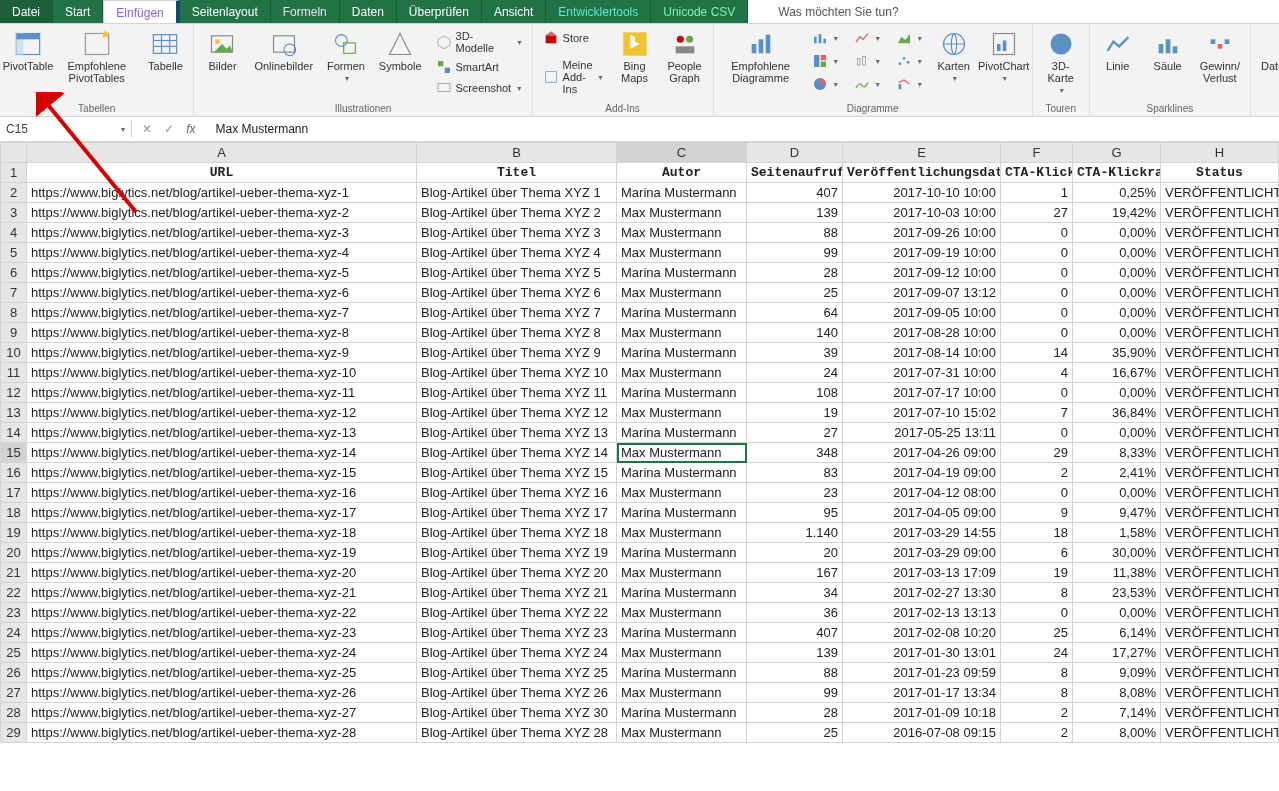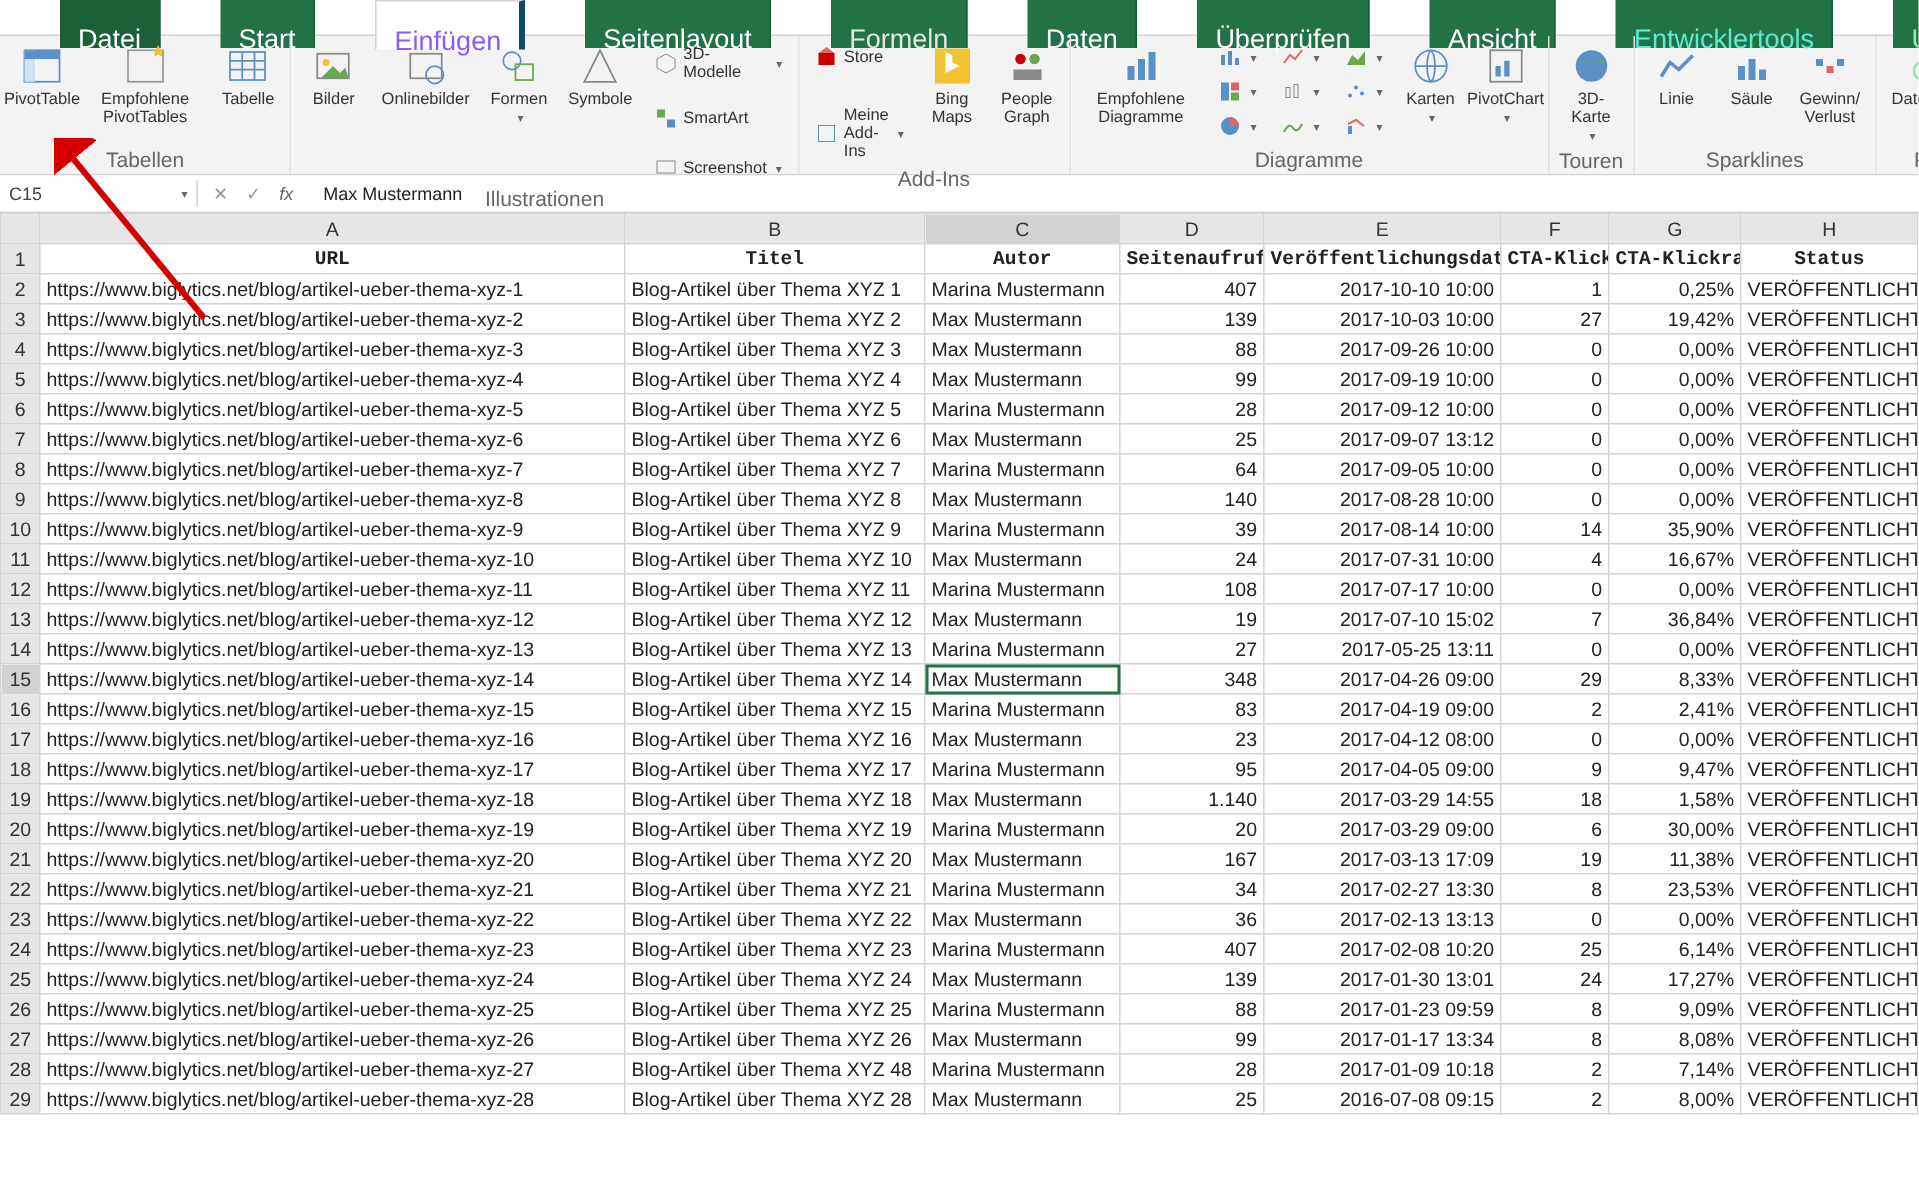--- a/index.html
+++ b/index.html
@@ -1,33 +1,33 @@
 <!DOCTYPE html>
 <html><head>
 <meta charset="utf-8">
 <style>
   * { box-sizing: border-box; margin: 0; padding: 0; }
   html, body { font-family: "Segoe UI", Tahoma, sans-serif; font-size: 12px; background: #fff; color: #222; overflow: hidden; width: 1279px; height: 791px; }
   .menubar { display: flex; background: #fff; border-bottom: 1px solid #d4d4d4; height: 24px; align-items: stretch; }
-  .menubar .tab { padding: 16px 12px; color: #fff; background: #217346; font-size: 18px; cursor: pointer; border-right: 1px solid #1a5c38; margin-left: 40px; }
+  .menubar .tab { padding: 5px 12px; color: #fff; background: #217346; font-size: 12px; cursor: pointer; border-right: 1px solid #1a5c38; }
   .menubar .tab.datei { background: #1c6039; }
   .menubar .tab.active { background: #fff; color: #8b5cf6; border-top: 1px solid #d4d4d4; border-right: 4px solid #0c4a6e; border-left: 1px solid #d4d4d4; }
   .menubar .tell { display: flex; align-items: center; padding: 0 10px; color: #555; gap: 6px; }
   .menubar .tell svg { width: 14px; height: 14px; }
   .ribbon { display: flex; background: #f3f3f3; border-bottom: 1px solid #d4d4d4; height: 93px; }
   .group { display: flex; flex-direction: column; border-right: 1px solid #e1e1e1; padding: 4px 6px 2px; }
   .group .items { display: flex; flex: 1; align-items: flex-start; gap: 6px; }
-  .group .label { text-align: center; font-size: 14px; color: #666; padding-top: 2px; }
+  .group .label { text-align: center; font-size: 10px; color: #666; padding-top: 2px; }
   .btn { display: flex; flex-direction: column; align-items: center; gap: 2px; padding: 2px 4px; cursor: pointer; font-size: 11px; color: #333; text-align: center; min-width: 44px; }
   .btn .ico { width: 28px; height: 28px; display: flex; align-items: center; justify-content: center; }
   .btn .lbl { line-height: 1.1; }
   .btn-sm { display: flex; align-items: center; gap: 4px; padding: 2px 4px; cursor: pointer; font-size: 11px; color: #333; }
   .btn-sm .ico { width: 16px; height: 16px; display: flex; align-items: center; justify-content: center; }
   .dropdown-caret { font-size: 8px; color: #666; margin-left: 2px; }
-  .stack { display: flex; flex-direction: column; gap: 13px; }
+  .stack { display: flex; flex-direction: column; gap: 1px; }
   .formula-row { display: flex; align-items: center; height: 25px; border-bottom: 1px solid #d4d4d4; background: #fff; }
   .name-box { width: 132px; border-right: 1px solid #d4d4d4; padding: 2px 6px; font-size: 12px; color: #444; display:flex; align-items:center; justify-content:space-between;}
   .name-box .caret { font-size: 8px; color: #666;}
   .fx-ctrl { display: flex; align-items: center; gap: 12px; padding: 0 10px; color: #999; }
   .fx-ctrl .fx { font-style: italic; color: #666; }
   .formula { flex: 1; padding: 2px 10px; font-size: 12px; color: #222; }
   .sheet-wrap { position: relative; height: 649px; overflow: hidden; }
   table.sheet { border-collapse: collapse; table-layout: fixed; width: 1279px; }
   .sheet th, .sheet td { border: 1px solid #d4d4d4; font-size: 13px; height: 20px; padding: 0 4px; white-space: nowrap; overflow: hidden; }
   .sheet thead th { background: #e6e6e6; color: #333; font-weight: normal; text-align: center; height: 20px; }
@@ -736,21 +736,21 @@
           <td class="l">Max Mustermann</td>
           <td class="r">99</td>
           <td class="r">2017-01-17 13:34</td>
           <td class="r">8</td>
           <td class="r">8,08%</td>
           <td class="l">VERÖFFENTLICHT</td>
         </tr>
         <tr>
           <th>28</th>
           <td class="l">https://www.biglytics.net/blog/artikel-ueber-thema-xyz-27</td>
-          <td class="l">Blog-Artikel über Thema XYZ 48</td>
+          <td class="l">Blog-Artikel über Thema XYZ 30</td>
           <td class="l">Marina Mustermann</td>
           <td class="r">28</td>
           <td class="r">2017-01-09 10:18</td>
           <td class="r">2</td>
           <td class="r">7,14%</td>
           <td class="l">VERÖFFENTLICHT</td>
         </tr>
         <tr>
           <th>29</th>
           <td class="l">https://www.biglytics.net/blog/artikel-ueber-thema-xyz-28</td>

